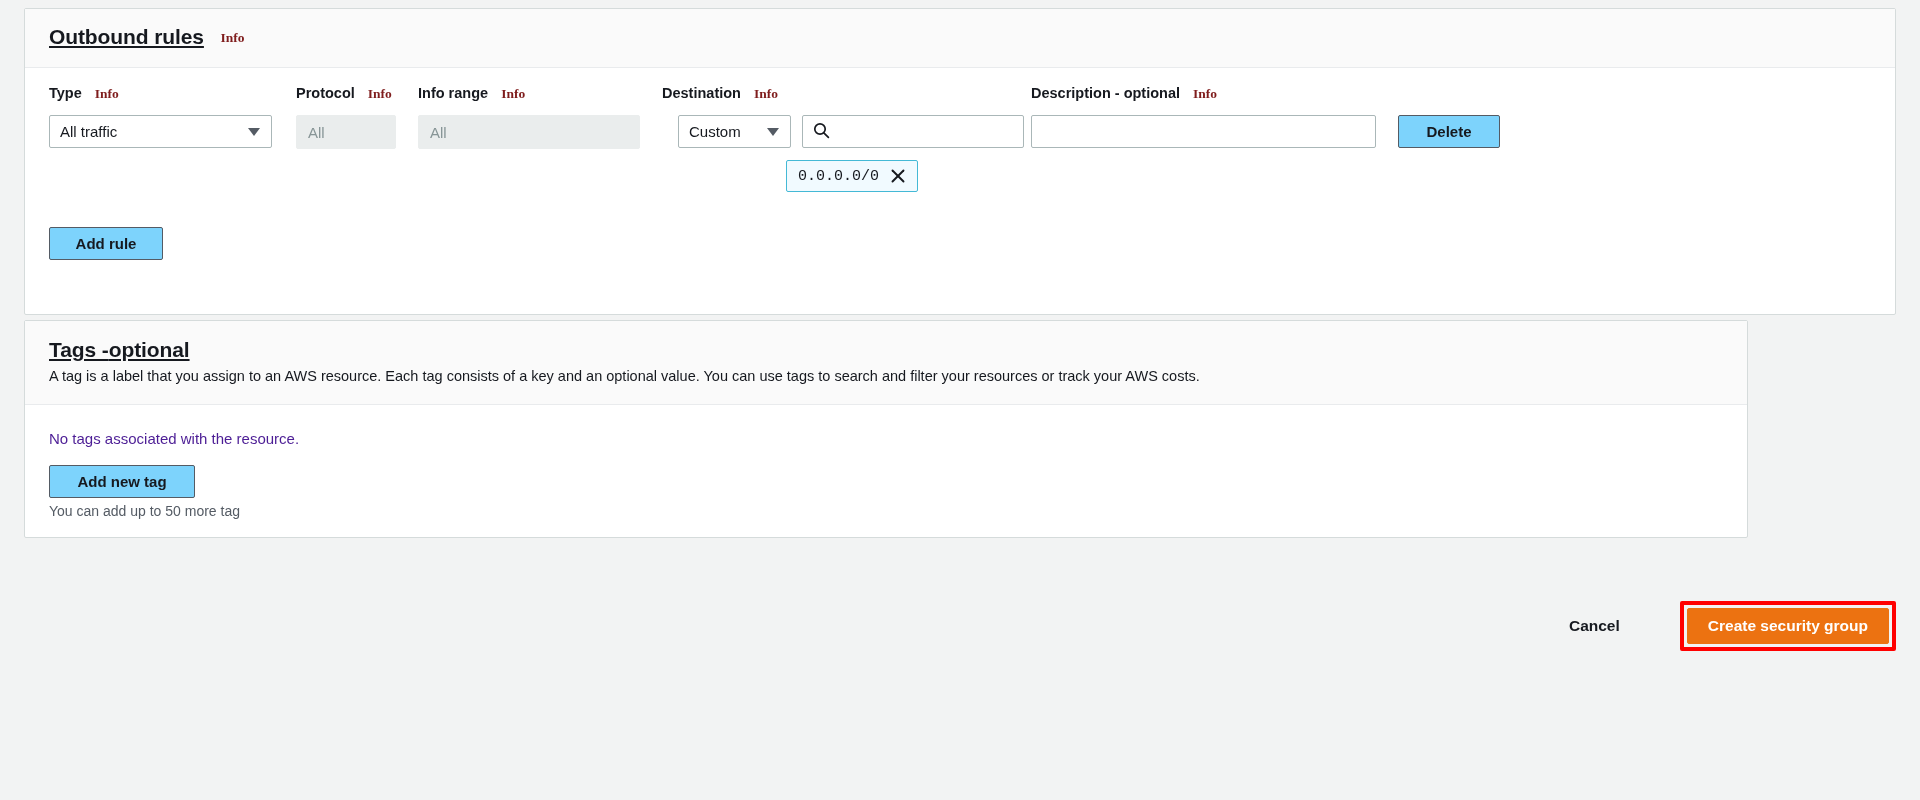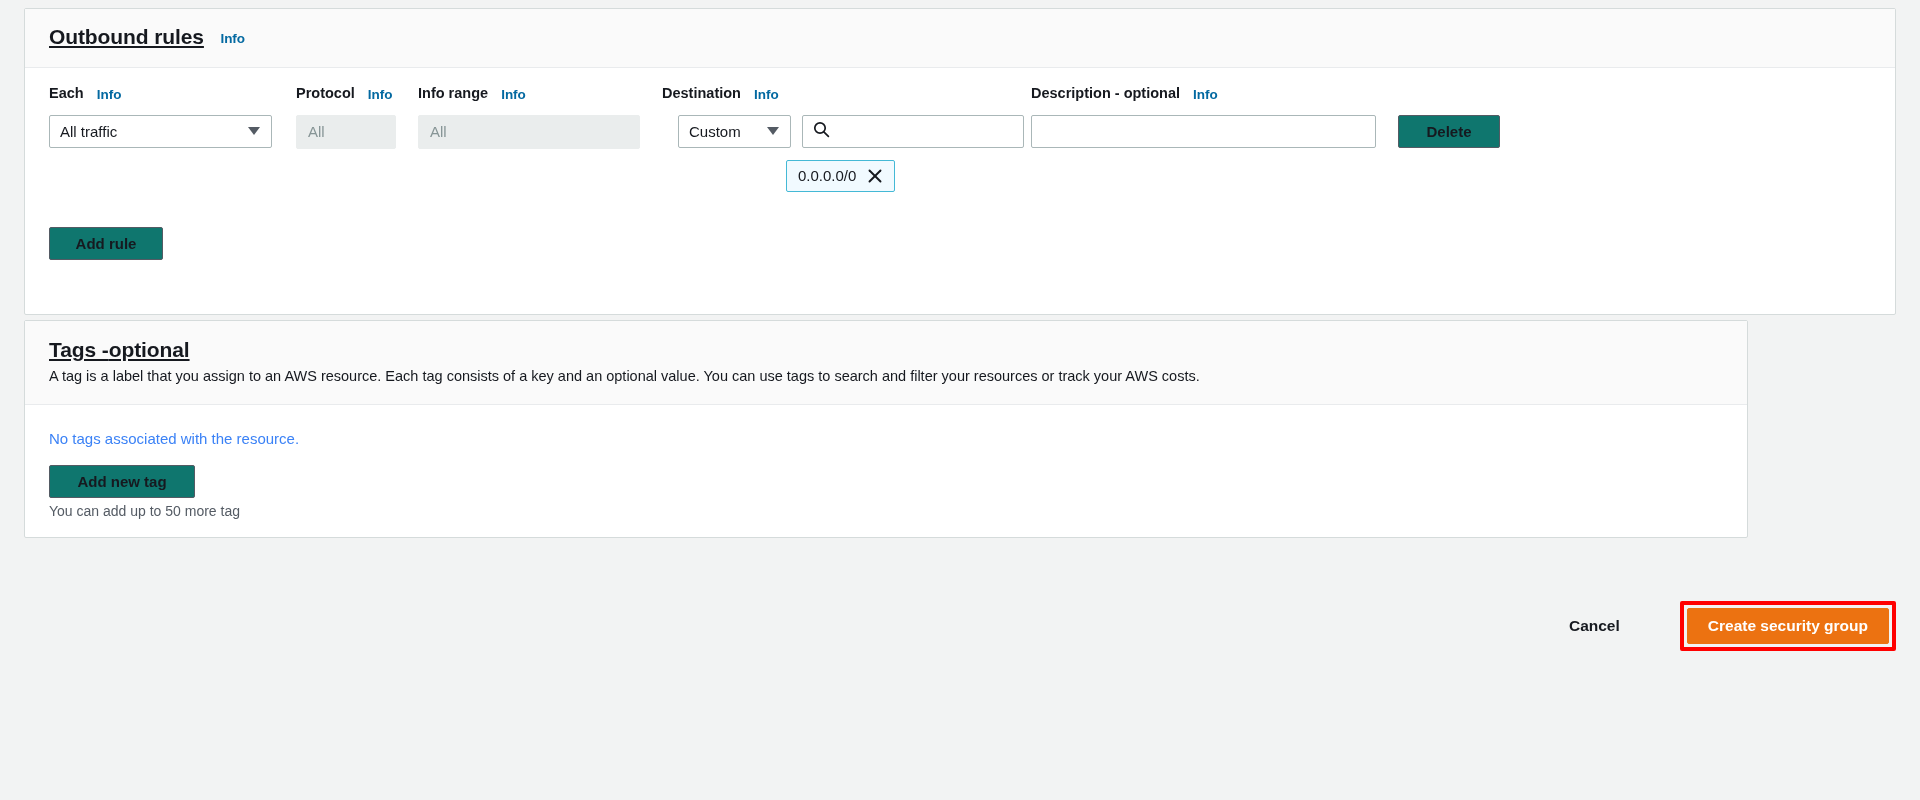--- a/index.html
+++ b/index.html
@@ -33,27 +33,28 @@
   .card-title {
     font-size: 21px;
     font-weight: bold;
     color: #16191f;
     letter-spacing: -0.1px;
     display: inline-block;
     vertical-align: middle;
     text-decoration: underline;
   }
   .info-link {
-    color: #0369a1;
+    color: #7f1d1d;
     font-size: 13.5px;
     font-weight: bold;
     text-decoration: none;
     cursor: pointer;
     display: inline-block;
     vertical-align: middle;
+    font-family: Liberation Serif, serif;
   }
   .title-info { margin-left: 12px; position: relative; top: 1px; }
 
   
   #outbound-card {
     left: 24px; top: 8px;
     width: 1872px; height: 307px;
   }
   .rules-body { padding: 0 24px; }
 
@@ -159,20 +160,21 @@
     height: 32px;
     display: inline-flex;
     align-items: center;
     gap: 11px;
     background: #f1faff;
     border: 1px solid #44b9d6;
     border-radius: 2px;
     padding: 0 11px;
     font-size: 15px;
     color: #16191f;
+    font-family: Liberation Mono, monospace;
   }
   .chip-x { cursor: pointer; display: inline-flex; }
 
   .dest-wrap { display: flex; flex-direction: column; }
   .dest-top  { display: flex; align-items: center; gap: 11px; }
   .chip-row  { padding-left: 124px; }
 
   
   .btn {
     height: 33px;
@@ -180,21 +182,21 @@
     align-items: center;
     justify-content: center;
     padding: 0 15px;
     font-size: 15px;
     font-weight: bold;
     border-radius: 2px;
     cursor: pointer;
     white-space: nowrap;
   }
   .btn-normal {
-    background: #0f766e;
+    background: #7dd3fc;
     border: 1px solid #545b64;
     color: #16191f;
   }
   .btn-delete { width: 102px; }
   .btn-addrule {
     margin-top: 35px;
     margin-bottom: 22px;
     width: 114px;
   }
   .btn-addtag { width: 146px; }
@@ -220,21 +222,21 @@
   }
   .tags-desc {
     margin-top: 5px;
     font-size: 14.5px;
     color: #16191f;
     line-height: 1.35;
   }
   .tags-body { padding: 25px 24px 0 24px; }
   .no-tags {
     font-size: 15px;
-    color: #3b82f6;
+    color: #4c1d95;
   }
   .tag-limit {
     margin-top: 5px;
     font-size: 14px;
     color: #545b64;
   }
   .tags-body .btn-addtag { margin-top: 18px; }
 
   
   #footer {
@@ -272,21 +274,21 @@
     <div class="card-header">
       <span class="card-title">Outbound rules</span>
       <a class="info-link title-info">Info</a>
     </div>
 
     <div class="rules-body">
 
       
       <div class="rules-head">
         <div class="col-head col-type">
-          <span>Each</span>
+          <span>Type</span>
           <a class="info-link">Info</a>
         </div>
         <div class="col-head col-proto">
           <span>Protocol</span>
           <a class="info-link">Info</a>
         </div>
         <div class="col-head col-port">
           <span>Info range</span>
           <a class="info-link">Info</a>
         </div>

